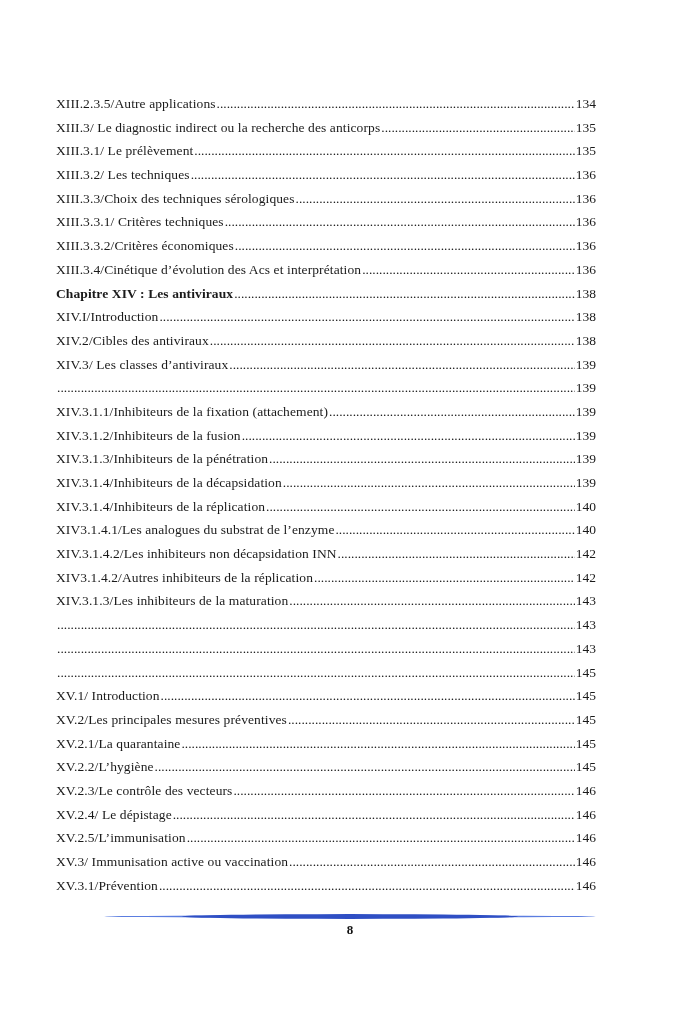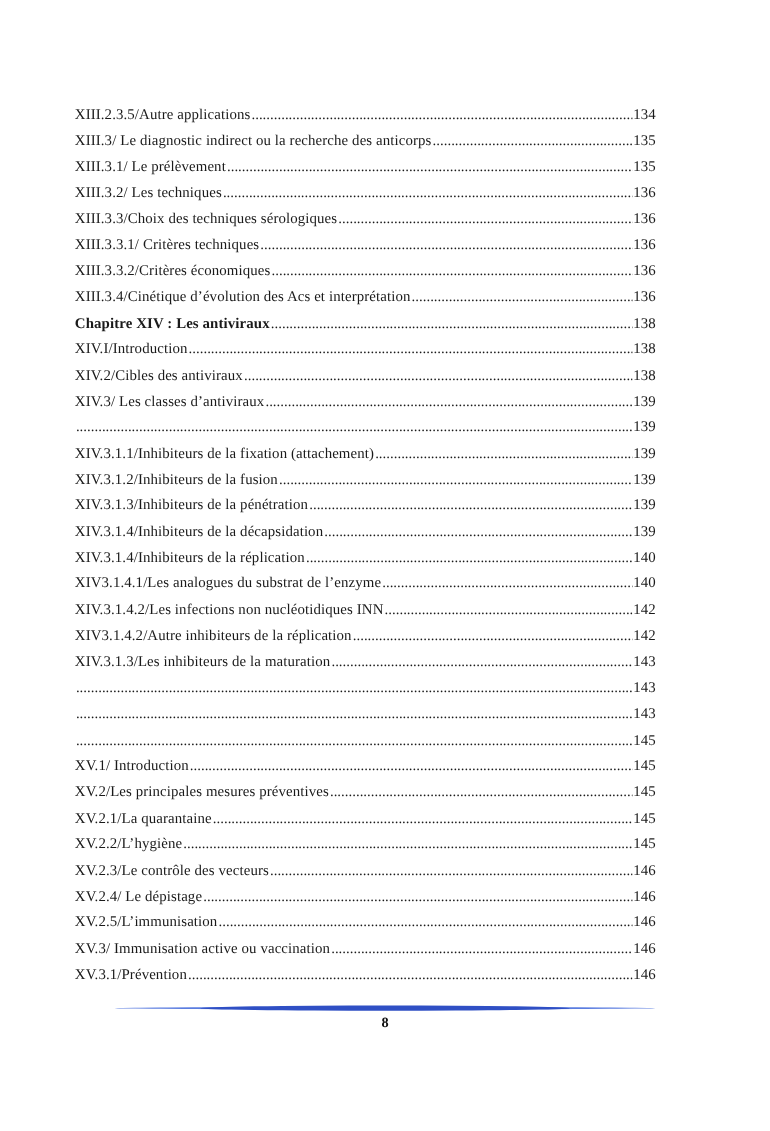--- a/index.html
+++ b/index.html
@@ -12,21 +12,21 @@
     width: 700px;
     height: 1028px;
     background: #ffffff;
     overflow: hidden;
     font-family: "Liberation Serif", "DejaVu Serif", serif;
     color: #1a1a1a;
   }
   .toc {
     position: absolute;
     top: 96px;
-    left: 68px;
+    left: 56px;
     right: 104px;
   }
   .toc-row {
     display: flex;
     align-items: baseline;
     height: 23.7px;
     font-size: 13.5px;
     white-space: nowrap;
   }
   .toc-label {
@@ -179,27 +179,27 @@
       <span class="toc-page">140</span>
     </div>
 
     <div class="toc-row">
       <span class="toc-label">XIV3.1.4.1/Les analogues du substrat de l’enzyme</span>
       <span class="toc-dots"></span>
       <span class="toc-page">140</span>
     </div>
 
     <div class="toc-row">
-      <span class="toc-label">XIV.3.1.4.2/Les infections non nucléotidiques INN</span>
+      <span class="toc-label">XIV.3.1.4.2/Les inhibiteurs non décapsidation INN</span>
       <span class="toc-dots"></span>
       <span class="toc-page">142</span>
     </div>
 
     <div class="toc-row">
-      <span class="toc-label">XIV3.1.4.2/Autre inhibiteurs de la réplication</span>
+      <span class="toc-label">XIV3.1.4.2/Autres inhibiteurs de la réplication</span>
       <span class="toc-dots"></span>
       <span class="toc-page">142</span>
     </div>
 
     <div class="toc-row">
       <span class="toc-label">XIV.3.1.3/Les inhibiteurs de la maturation</span>
       <span class="toc-dots"></span>
       <span class="toc-page">143</span>
     </div>
 

